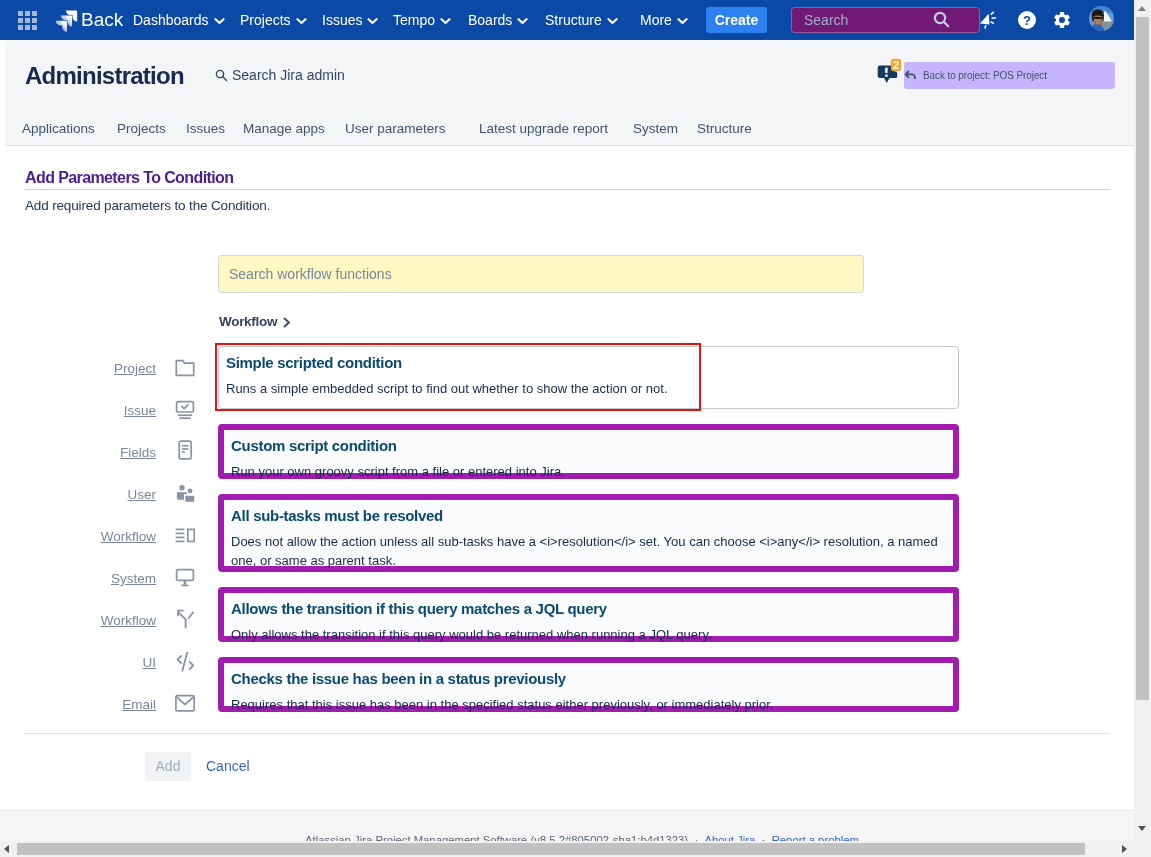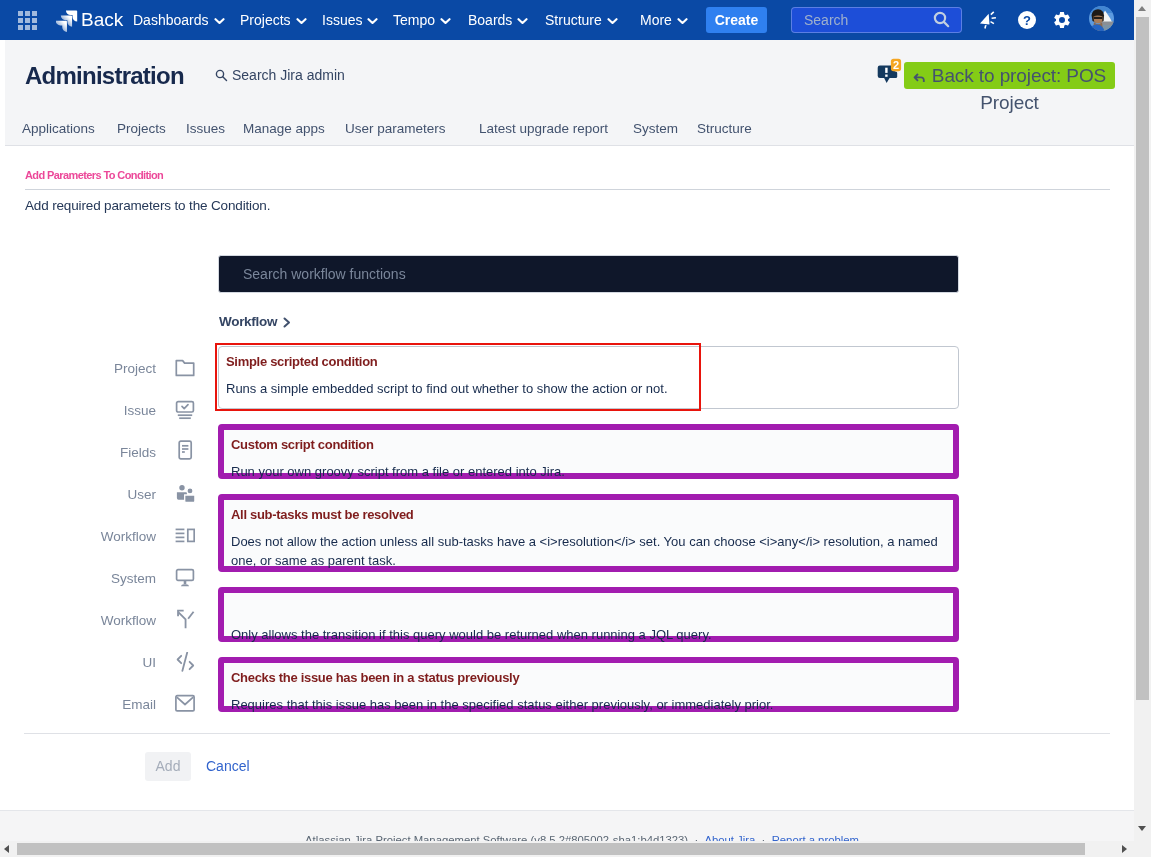--- a/index.html
+++ b/index.html
@@ -2,50 +2,50 @@
 <html><head>
 <meta charset="utf-8">
 <style>
   * { margin:0; padding:0; box-sizing:border-box; }
   html,body { width:1151px; height:857px; overflow:hidden; font-family:"Liberation Sans", sans-serif; background:#fff; }
   .abs { position:absolute; }
   
   #nav { position:absolute; left:0; top:0; width:1134px; height:40px; background:#0a49a5; }
   .navitem { position:absolute; top:0; height:40px; line-height:40px; color:#ffffff; font-size:14px; }
   #createbtn { position:absolute; left:706px; top:7px; width:61px; height:26px; background:#2f80f0; border-radius:3px; color:#ffffff; font-size:14px; font-weight:bold; text-align:center; line-height:26px; }
-  #navsearch { position:absolute; left:791px; top:7px; width:171px; height:26px; background:#1d4ed8; border:1px solid rgba(255,255,255,0.28); border-radius:4px; color:#9fb0cc; font-size:14px; line-height:24px; padding-left:12px; }
+  #navsearch { position:absolute; left:791px; top:7px; width:189px; height:26px; background:#701a75; border:1px solid rgba(255,255,255,0.28); border-radius:4px; color:#9fb0cc; font-size:14px; line-height:24px; padding-left:12px; }
   
   #vtrack { position:absolute; left:1134px; top:0; width:17px; height:840px; background:#f1f1f1; z-index:20; }
   #vthumb { position:absolute; left:1136px; top:17px; width:13px; height:683px; background:#c1c1c1; z-index:21; }
   #htrack { position:absolute; left:0; top:841px; width:1134px; height:16px; background:#f1f1f1; z-index:20; }
   #hthumb { position:absolute; left:17px; top:842.5px; width:1068px; height:12px; background:#c1c1c1; z-index:21; }
   #corner { position:absolute; left:1134px; top:840px; width:17px; height:17px; background:#f1f1f1; z-index:20; }
   .arr { position:absolute; width:0; height:0; z-index:22; }
   
   #band { position:absolute; left:5px; top:40px; width:1129px; height:106px; background:#f4f5f7; border-bottom:1px solid #dfe1e6; }
   #admtitle { position:absolute; left:25px; top:62px; font-size:24px; font-weight:bold; color:#17294d; letter-spacing:-0.75px; }
   #admsearch { position:absolute; left:232px; top:67px; font-size:14px; color:#344563; }
-  #backbtn { position:absolute; left:904px; top:62px; width:211px; height:27px; background:#84cc16; border-radius:3px; color:#44536e; font-size:19px; letter-spacing:-0.1px; line-height:27px; text-align:center; }
+  #backbtn { position:absolute; left:904px; top:62px; width:211px; height:27px; background:#c4b5fd; border-radius:3px; color:#44536e; font-size:10px; letter-spacing:-0.1px; line-height:27px; text-align:left; }
   .tab { position:absolute; top:121px; font-size:13.5px; color:#42526e; }
   
-  #heading { position:absolute; left:25px; top:169px; font-size:11px; font-weight:bold; color:#ec4899; letter-spacing:-0.6px; }
+  #heading { position:absolute; left:25px; top:169px; font-size:16px; font-weight:bold; color:#4c1d95; letter-spacing:-0.6px; }
   #headrule { position:absolute; left:25px; top:189px; width:1085px; height:1px; background:#cfd4db; }
   #subtitle { position:absolute; left:25px; top:198px; font-size:13.5px; color:#253858; letter-spacing:-0.15px; }
-  #wfsearch { position:absolute; left:218px; top:255px; width:741px; height:38px; background:#0f172a; border:1px solid #d3d8e0; border-radius:3px; color:#7a869a; font-size:14px; line-height:36px; padding-left:24px; }
+  #wfsearch { position:absolute; left:218px; top:255px; width:646px; height:38px; background:#fef9c3; border:1px solid #d3d8e0; border-radius:3px; color:#7a869a; font-size:14px; line-height:36px; padding-left:10px; }
   #wflabel { position:absolute; left:219px; top:314px; font-size:13.5px; font-weight:bold; color:#344563; letter-spacing:-0.3px; }
   .card { position:absolute; left:218px; width:741px; background:#fafbfc; border:6px solid #a21caf; border-radius:4px; }
-  .card .t { position:absolute; left:7px; top:6.5px; font-size:13px; font-weight:bold; color:#7f1d1d; white-space:nowrap; letter-spacing:-0.3px; }
+  .card .t { position:absolute; left:7px; top:6.5px; font-size:15px; font-weight:bold; color:#0c4a6e; white-space:nowrap; letter-spacing:-0.3px; }
   .card .d { position:absolute; left:7px; font-size:13px; color:#172b4d; white-space:nowrap; }
   #card1 { top:346px; height:63px; background:#ffffff; border:1px solid #c1c7d0; }
   #card2 { top:424px; height:55px; }
   #card3 { top:494px; height:78px; }
   #card4 { top:587px; height:55px; }
   #card5 { top:657px; height:55px; }
   #redrect { position:absolute; left:215px; top:343px; width:486px; height:68px; border:2.5px solid #e8140c; }
-  .raillabel { position:absolute; font-size:13.5px; color:#7a869a; width:120px; text-align:right; left:36px; }
+  .raillabel { position:absolute; font-size:13.5px; color:#7a869a; width:120px; text-align:right; left:36px;text-decoration:underline; }
   .railicon { position:absolute; left:175px; width:20px; height:20px; }
   #hr2 { position:absolute; left:24px; top:733px; width:1086px; height:1px; background:#dfe1e6; }
   #addbtn { position:absolute; left:145px; top:752px; width:46px; height:29px; background:#f1f2f4; border-radius:3px; color:#a5adba; font-size:14px; text-align:center; line-height:29px; }
   #cancel { position:absolute; left:206px; top:758px; font-size:14px; color:#3264cd; }
   #footer { position:absolute; left:0; top:810px; width:1134px; height:47px; background:#f5f5f6; border-top:1px solid #e4e6ea; }
   #foottext { position:absolute; left:0; top:833.5px; width:1164px; text-align:center; font-size:11.3px; color:#5a6673; }
   #foottext a { color:#3264cd; text-decoration:none; }
 </style>
 </head>
 <body>
@@ -199,20 +199,21 @@
 <div class="card" id="card2">
   <div class="t">Custom script condition</div>
   <div class="d" style="top:34px;">Run your own groovy script from a file or entered into Jira.</div>
 </div>
 <div class="card" id="card3">
   <div class="t">All sub-tasks must be resolved</div>
   <div class="d" style="top:34px;">Does not allow the action unless all sub-tasks have a &lt;i&gt;resolution&lt;/i&gt; set. You can choose &lt;i&gt;any&lt;/i&gt; resolution, a named</div>
   <div class="d" style="top:53px;text-align:right;">one, or same as parent task.</div>
 </div>
 <div class="card" id="card4">
+  <div class="t">Allows the transition if this query matches a JQL query</div>
   <div class="d" style="top:34px;">Only allows the transition if this query would be returned when running a JQL query.</div>
 </div>
 <div class="card" id="card5">
   <div class="t">Checks the issue has been in a status previously</div>
   <div class="d" style="top:34px;">Requires that this issue has been in the specified status either previously, or immediately prior.</div>
 </div>
 <div id="redrect"></div>
 
 <div class="raillabel" style="top:361px;">Project</div>
 <div class="raillabel" style="top:403px;">Issue</div>

